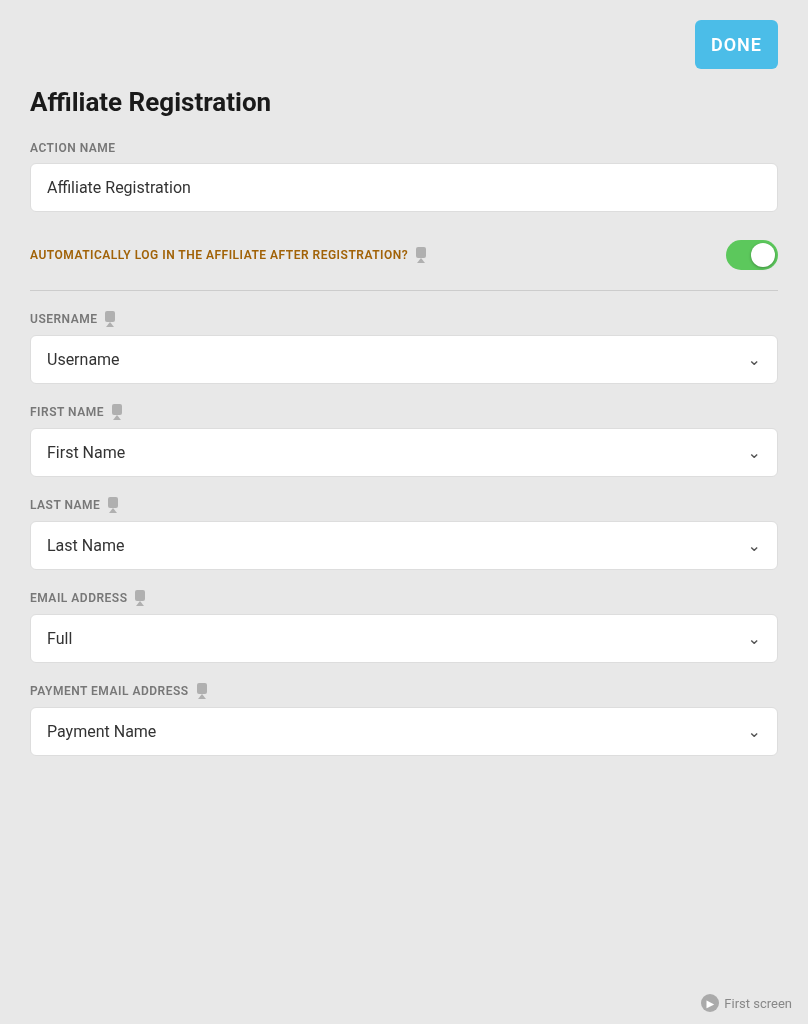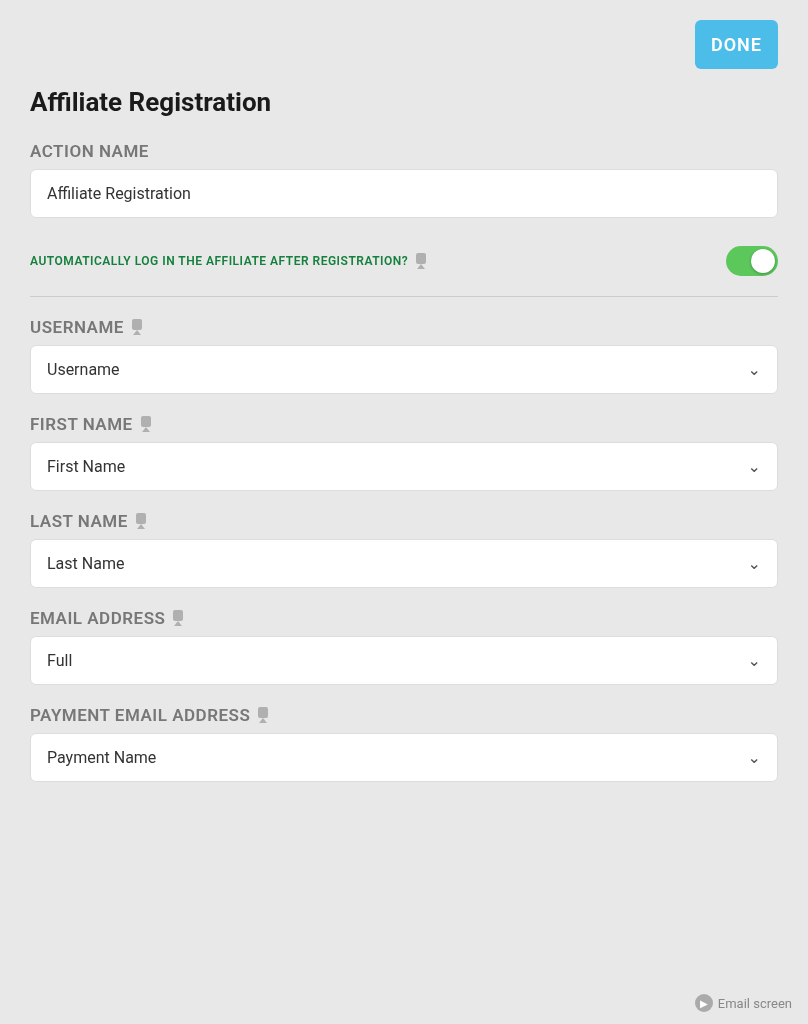--- a/index.html
+++ b/index.html
@@ -48,21 +48,21 @@
     }
 
     .field-group {
       margin-bottom: 20px;
     }
 
     .field-label {
       display: flex;
       align-items: center;
       gap: 6px;
-      font-size: 17px;
+      font-size: 12px;
       font-weight: 600;
       color: #777;
       letter-spacing: 0.5px;
       text-transform: uppercase;
       margin-bottom: 8px;
     }
 
     .select-field {
       display: flex;
       align-items: center;
@@ -99,21 +99,21 @@
     .toggle-row {
       display: flex;
       align-items: center;
       justify-content: space-between;
       padding: 8px 0 16px 0;
     }
 
     .toggle-label {
       font-size: 12px;
       font-weight: 600;
-      color: #15803d;
+      color: #a16207;
       letter-spacing: 0.5px;
       text-transform: uppercase;
       display: flex;
       align-items: center;
       gap: 6px;
     }
 
     .toggle-switch {
       position: relative;
       width: 52px;
@@ -308,14 +308,14 @@
     <div class="select-field">
       <span class="select-field-text">Payment Name</span>
       <span class="chevron-icon">⌄</span>
     </div>
   </div>
 
 </div>
 
 <div class="fullscreen-badge">
   <div class="fullscreen-icon">▶</div>
-  <span>Email screen</span>
+  <span>First screen</span>
 </div>
 
 </body></html>

